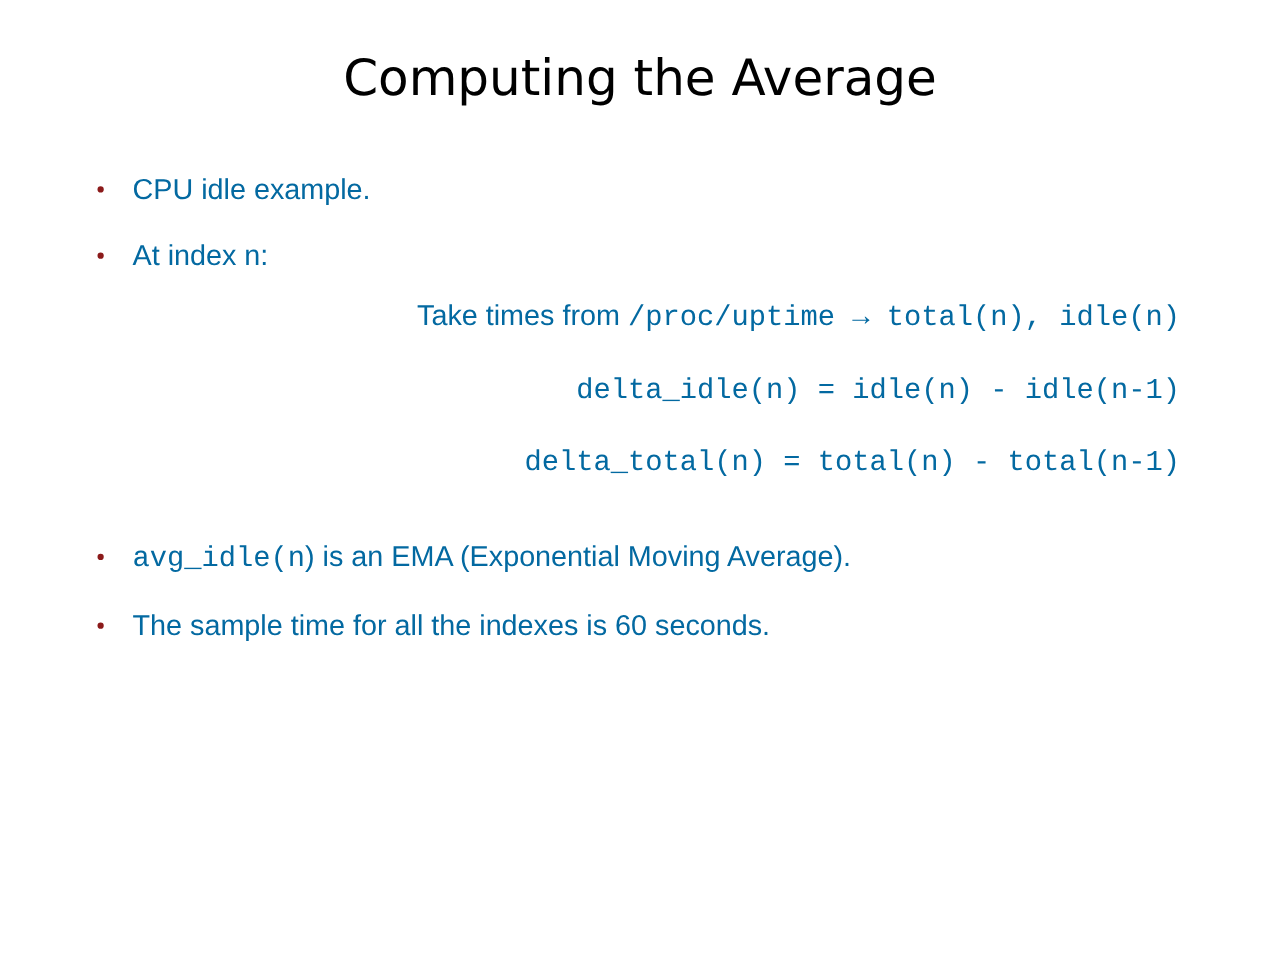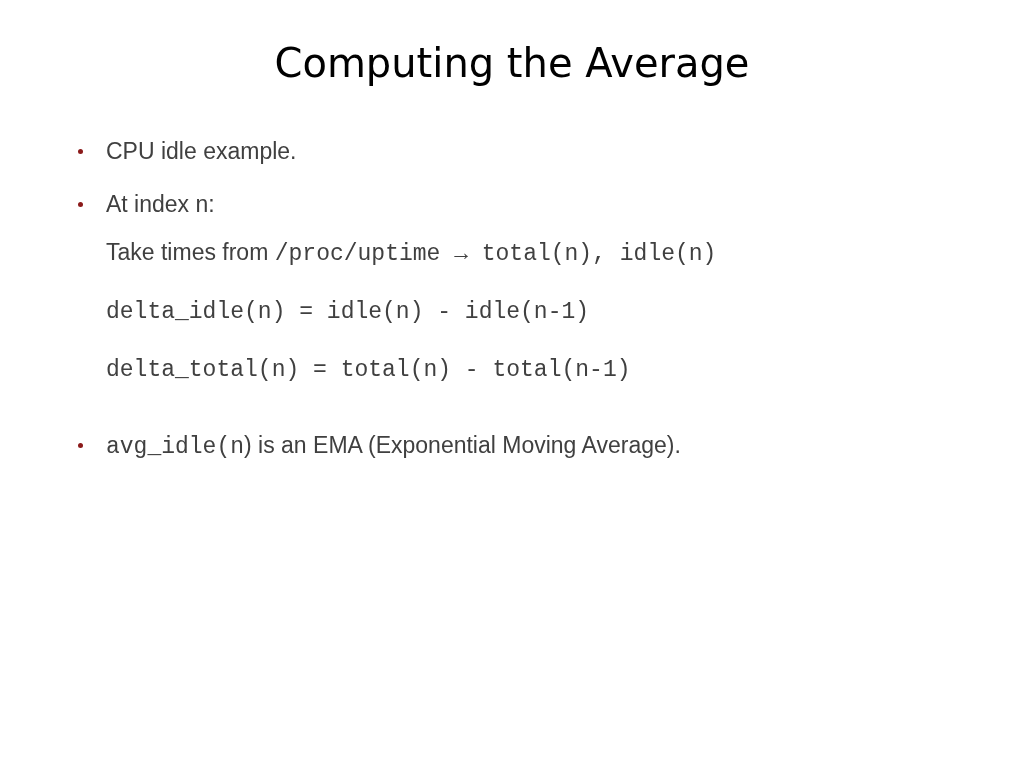--- a/index.html
+++ b/index.html
@@ -30,38 +30,39 @@
     list-style: none;
     margin: 0;
     padding: 0 10px 0 0;
   }
   ul.main > li {
     position: relative;
     padding-left: 36px;
     margin-bottom: 22px;
     font-size: 23px;
     line-height: 1.35;
-    color: #404040;
+    color: #0369a1;
   }
   ul.main > li::before {
     content: "";
     position: absolute;
     left: 8px;
     top: 13px;
     width: 5px;
     height: 5px;
     background: #8b1a1a; 
     border-radius: 50%;
   }
   .sub {
     display: block;
     padding-left: 0px;
     margin-top: 18px;
     font-size: 23px;
     line-height: 1.3;
+    text-align: right;
   }
   .sub + .sub {
     margin-top: 28px;
   }
   .mono {
     font-family: "Courier New", Courier, monospace;
     font-size: 23px;
   }
   .just {
     text-align: justify;
@@ -92,15 +93,18 @@
       </span>
 
       <span class="sub mono">delta_idle(n) = idle(n) - idle(n-1)</span>
       <span class="sub mono">delta_total(n) = total(n) - total(n-1)</span>
     </li>
 
     <li class="just">
       <span class="lead-mono">avg_idle(n</span><span>) is an EMA (Exponential Moving Average).</span>
     </li>
 
+    <li>
+      <span>The sample time for all the indexes is 60 seconds.</span>
+    </li>
 
   </ul>
 </div>
 
 </body></html>

